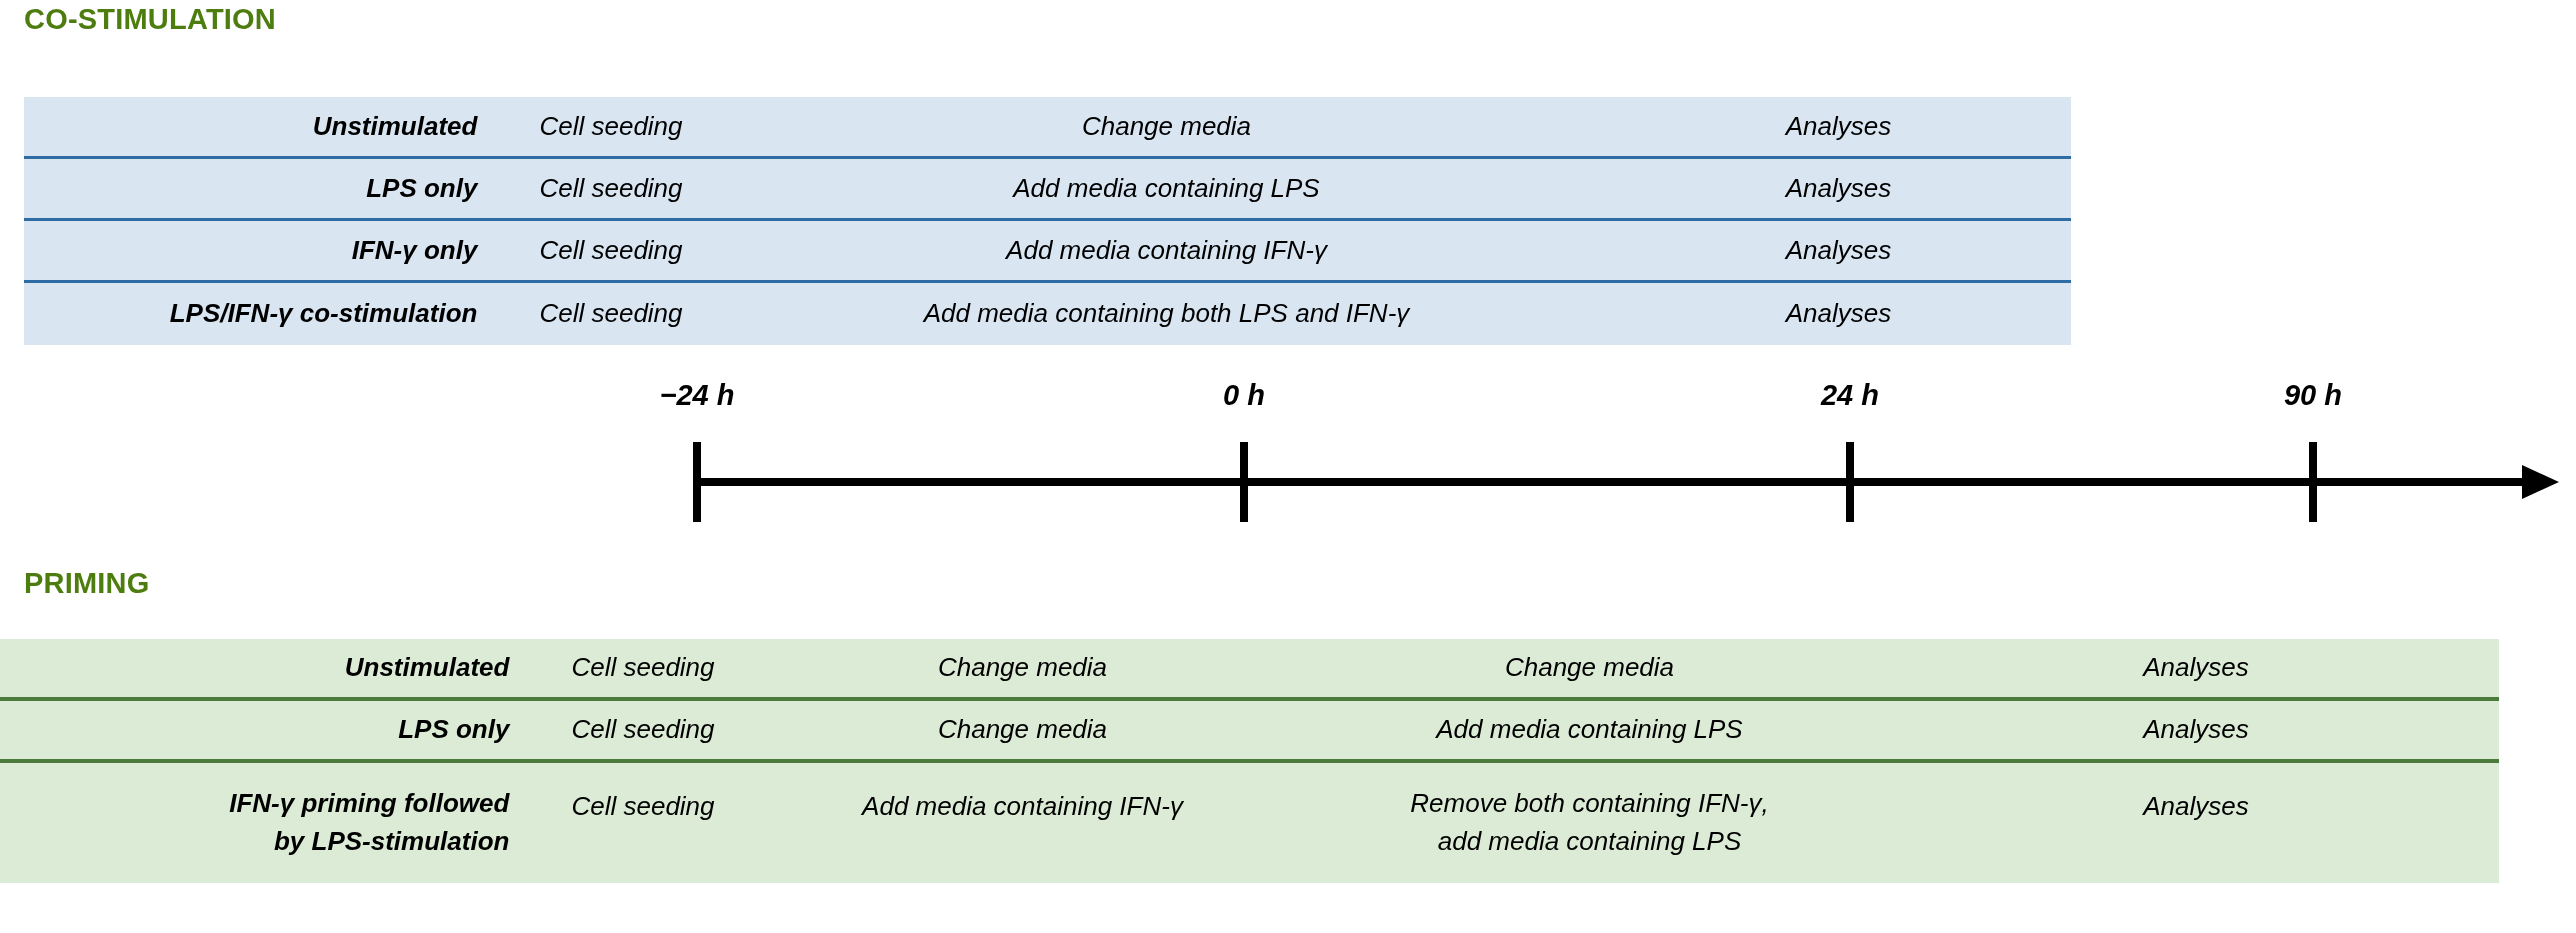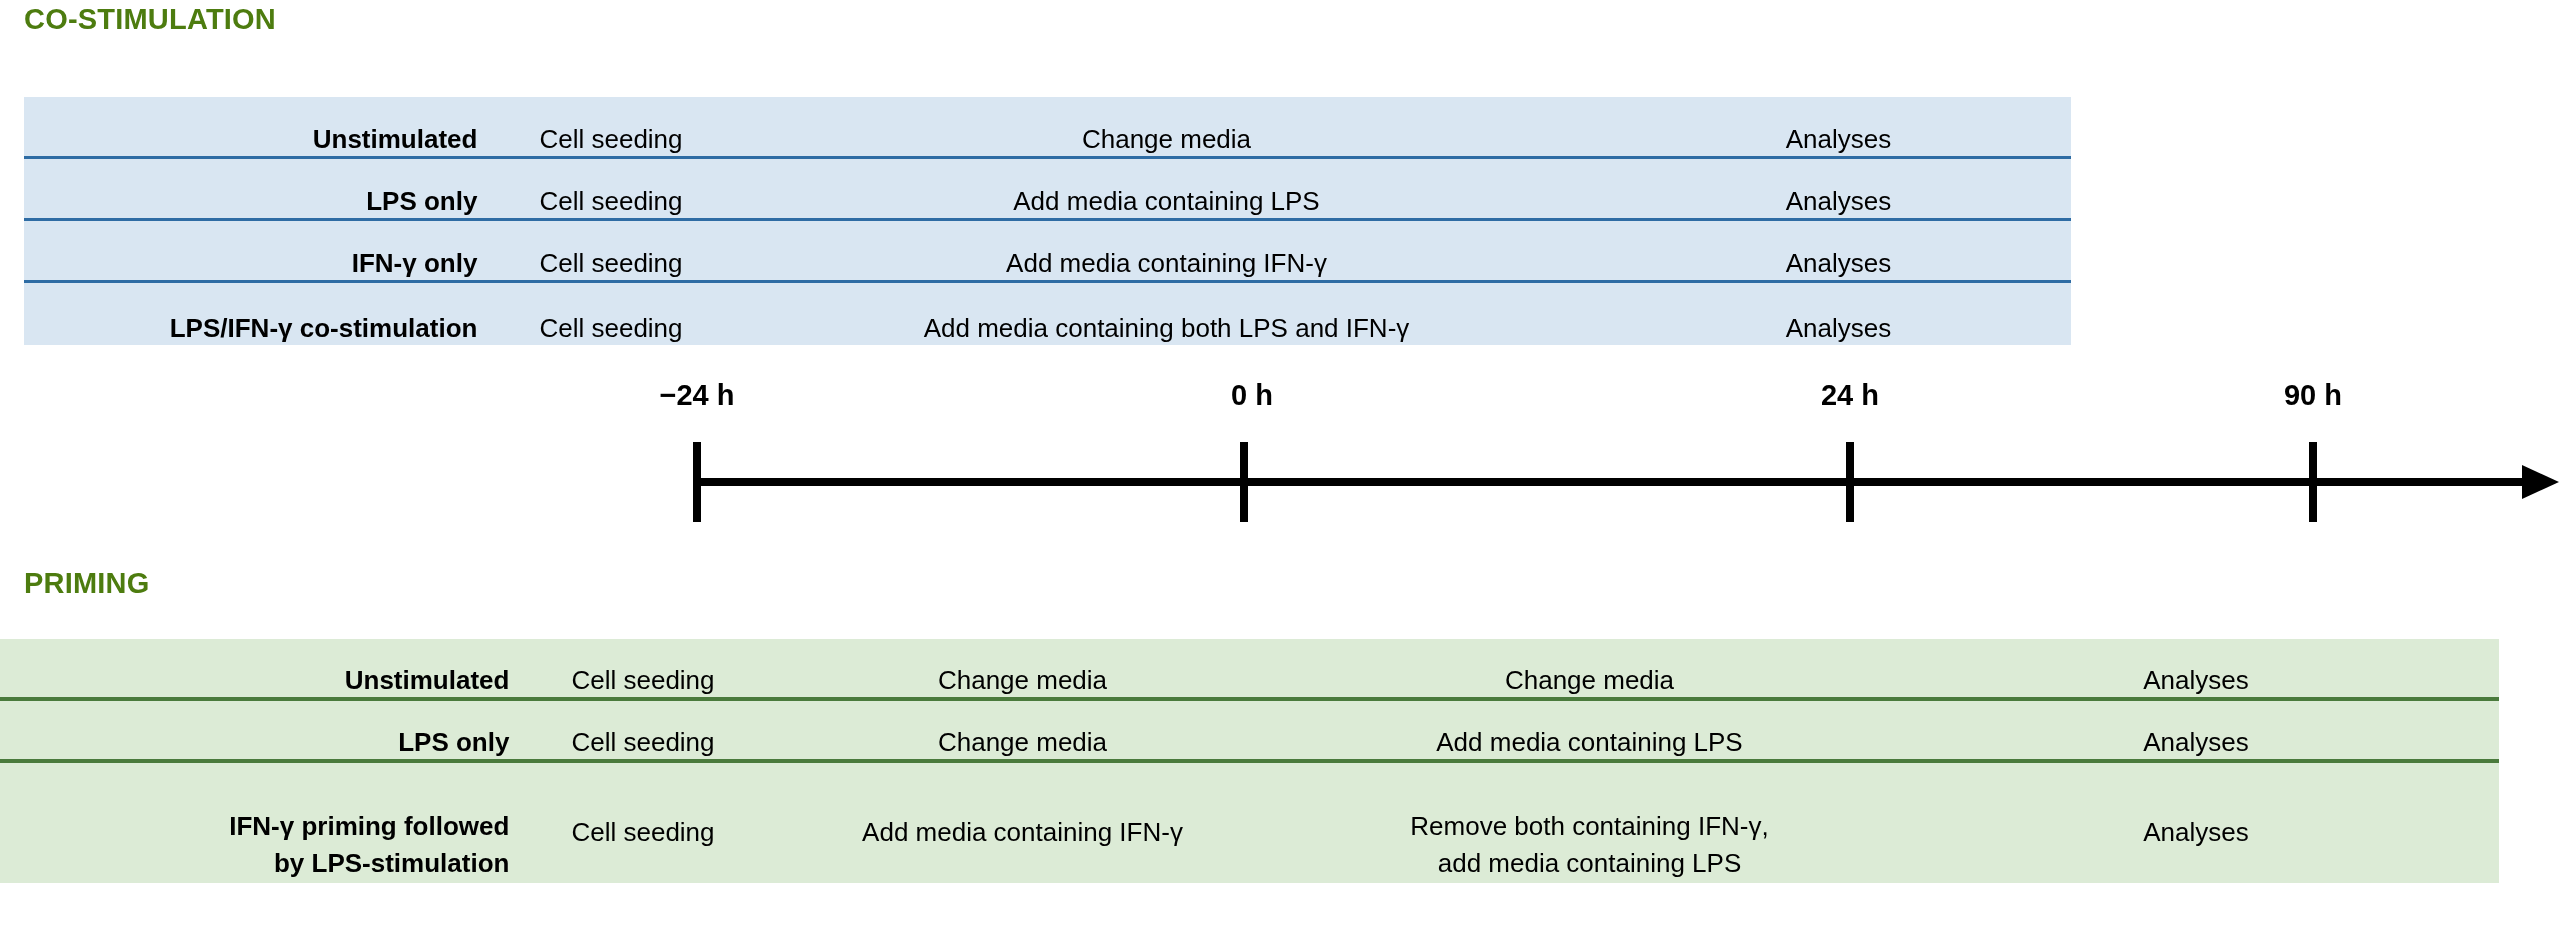--- a/index.html
+++ b/index.html
@@ -27,23 +27,24 @@
   #title-costim { left: 24px; top: 3.2px; }
   #title-priming { left: 24px; top: 567px; }
 
   
   .sched-table {
     position: absolute;
     box-sizing: border-box;
   }
   .sched-row {
     display: flex;
-    align-items: flex-end;
+    align-items: center;
     box-sizing: border-box;
     width: 100%;
+    font-style: italic;
   }
   .sched-cell {
     box-sizing: border-box;
     font-size: 26px;
     line-height: 1.28;
     text-align: center;
     padding: 0 3.2px;
   }
   .cell-label {
     font-weight: bold;
@@ -62,21 +63,21 @@
     height: 62px;
     border-bottom: 3.2px solid #2e6ca4;
   }
   #table-costim .sched-row:last-child { border-bottom: none; }
   #table-costim .c-label   { width: 471px; }
   #table-costim .c-seed    { width: 232px; }
   #table-costim .c-treat   { width: 879px; }
   #table-costim .c-analyse { width: 465px; }
 
   
-  #timeline { position: absolute; left: 0; top: 376px; width: 2576px; height: 160px; }
+  #timeline { position: absolute; left: 0; top: 376px; width: 2576px; height: 160px; font-style: italic; }
   .tl-axis {
     position: absolute;
     left: 697px;
     top: 102px;
     width: 1830px;
     height: 8px;
     background: #000;
   }
   .tl-arrow {
     position: absolute;
@@ -163,21 +164,21 @@
 <div id="timeline">
   <div class="tl-axis"></div>
   <div class="tl-arrow"></div>
 
   <div class="tl-tick" style="left:693px;"></div>
   <div class="tl-tick" style="left:1240px;"></div>
   <div class="tl-tick" style="left:1846px;"></div>
   <div class="tl-tick" style="left:2309px;"></div>
 
   <div class="tl-label" style="left:697px;">−24 h</div>
-  <div class="tl-label" style="left:1244px;margin-left:8px;">0 h</div>
+  <div class="tl-label" style="left:1244px;">0 h</div>
   <div class="tl-label" style="left:1850px;">24 h</div>
   <div class="tl-label" style="left:2313px;">90 h</div>
 </div>
 
 <div class="section-title" id="title-priming">PRIMING</div>
 
 <div class="sched-table" id="table-priming">
 
   <div class="sched-row r-short">
     <div class="sched-cell cell-label p-label">Unstimulated</div>

